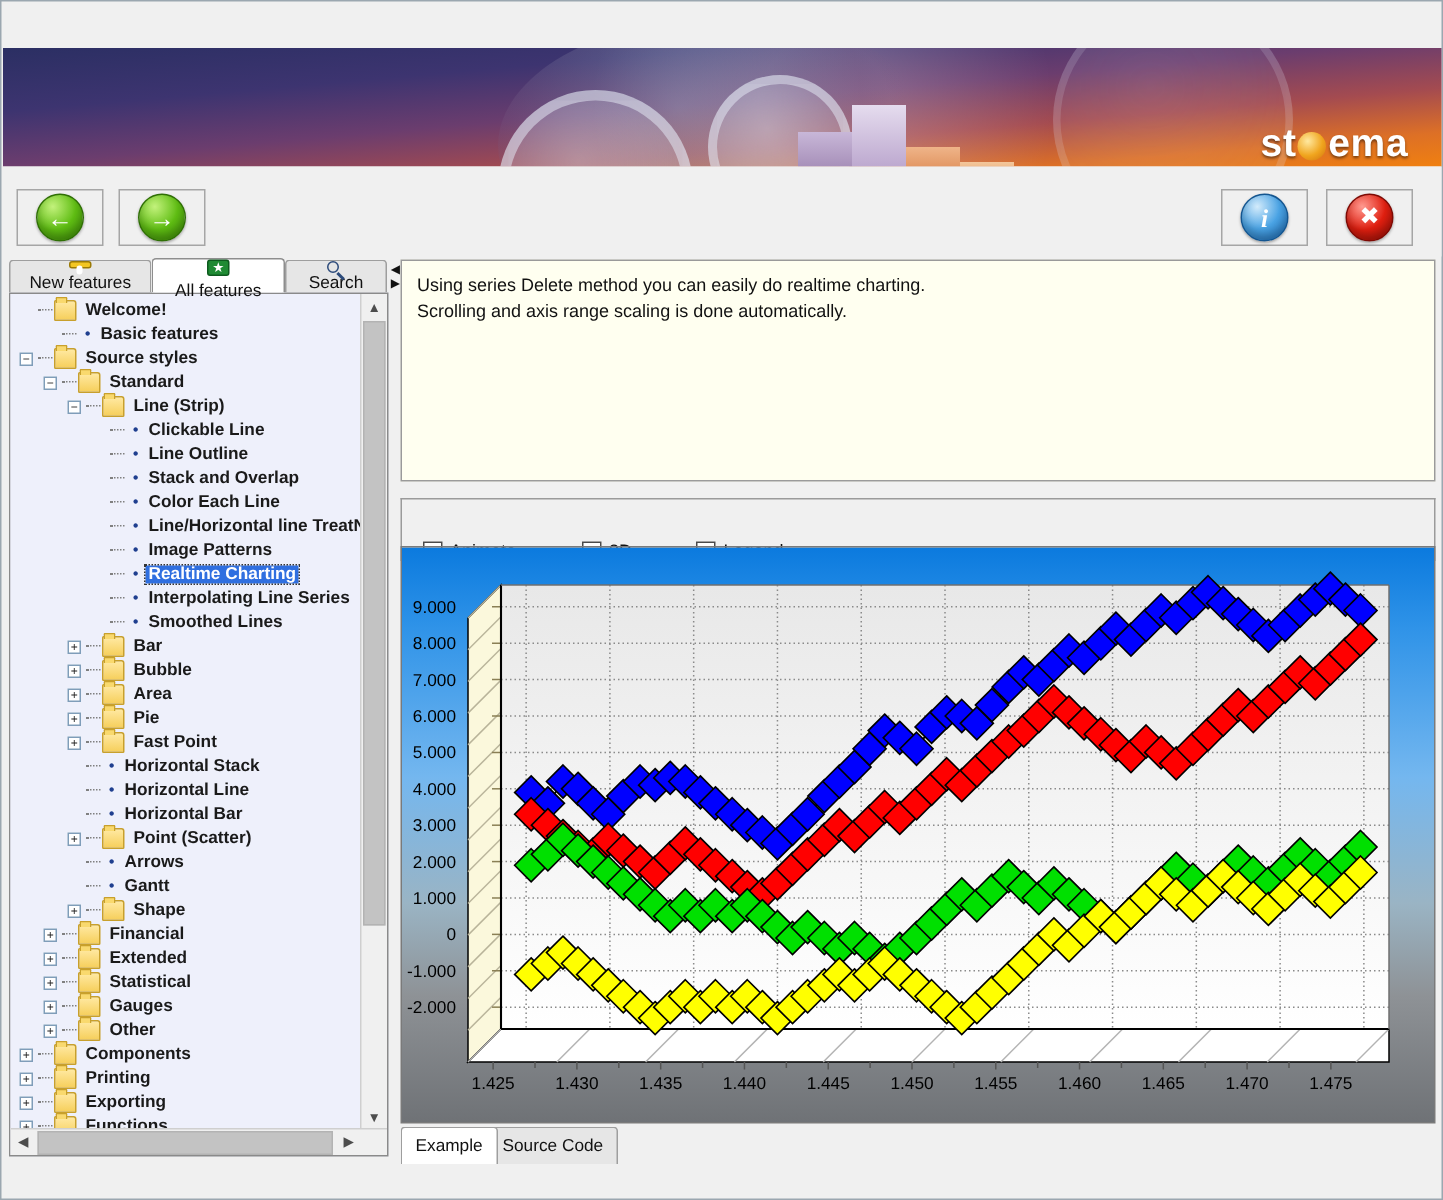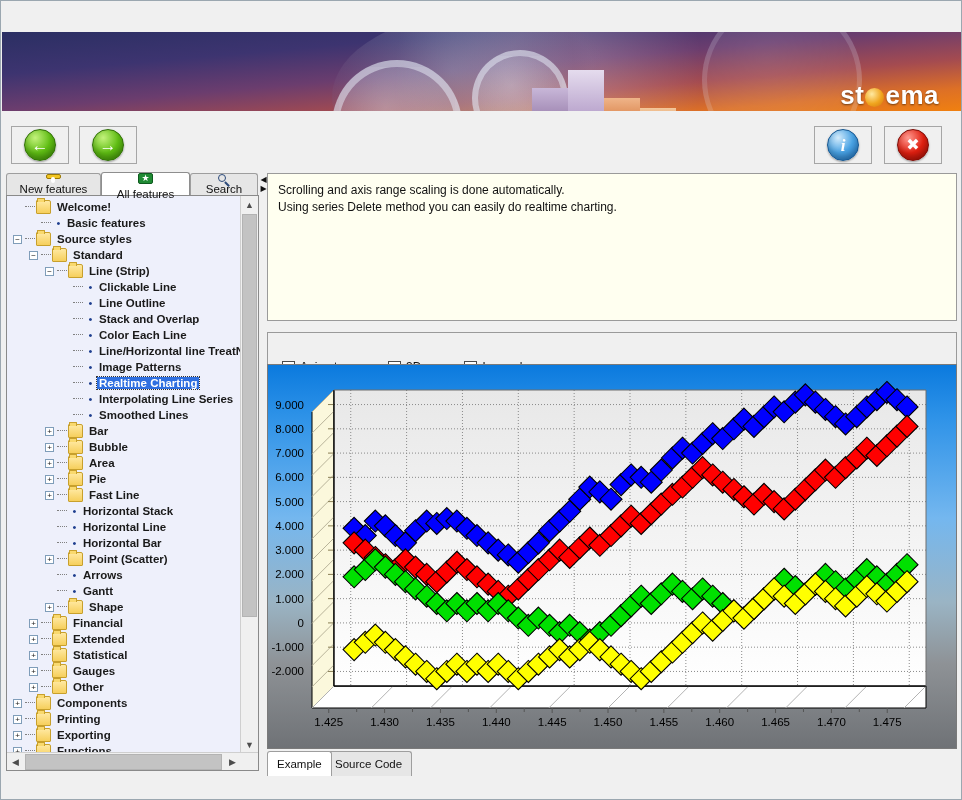--- a/index.html
+++ b/index.html
@@ -338,21 +338,21 @@
         <div class="trow" style="padding-left: 38px;">
           <span class="exp">+</span>
           <span class="dash"></span>
           <span class="folder"></span>
           <span class="tlabel">Pie</span>
         </div>
         <div class="trow" style="padding-left: 38px;">
           <span class="exp">+</span>
           <span class="dash"></span>
           <span class="folder"></span>
-          <span class="tlabel">Fast Line</span>
+          <span class="tlabel">Fast Point</span>
         </div>
         <div class="trow" style="padding-left: 38px;">
           <span class="expspace"></span>
           <span class="dash"></span>
           <span class="bullet">•</span>
           <span class="tlabel">Horizontal Stack</span>
         </div>
         <div class="trow" style="padding-left: 38px;">
           <span class="expspace"></span>
           <span class="dash"></span>
@@ -455,22 +455,22 @@
       <div class="arrow right">▶</div>
     </div>
   </div>
 
   <div class="splitter">
     <div class="sp-ar">◀</div>
     <div class="sp-ar">▶</div>
   </div>
 
   <div class="descpanel">
+    <div>Using series Delete method you can easily do realtime charting.</div>
     <div>Scrolling and axis range scaling is done automatically.</div>
-    <div>Using series Delete method you can easily do realtime charting.</div>
   </div>
 
   <div class="optbar">
     <label class="chk opt1">
       <span class="cbox on"></span>
       <span>Animate</span>
     </label>
     <label class="chk opt2">
       <span class="cbox on"></span>
       <span>3D</span>

